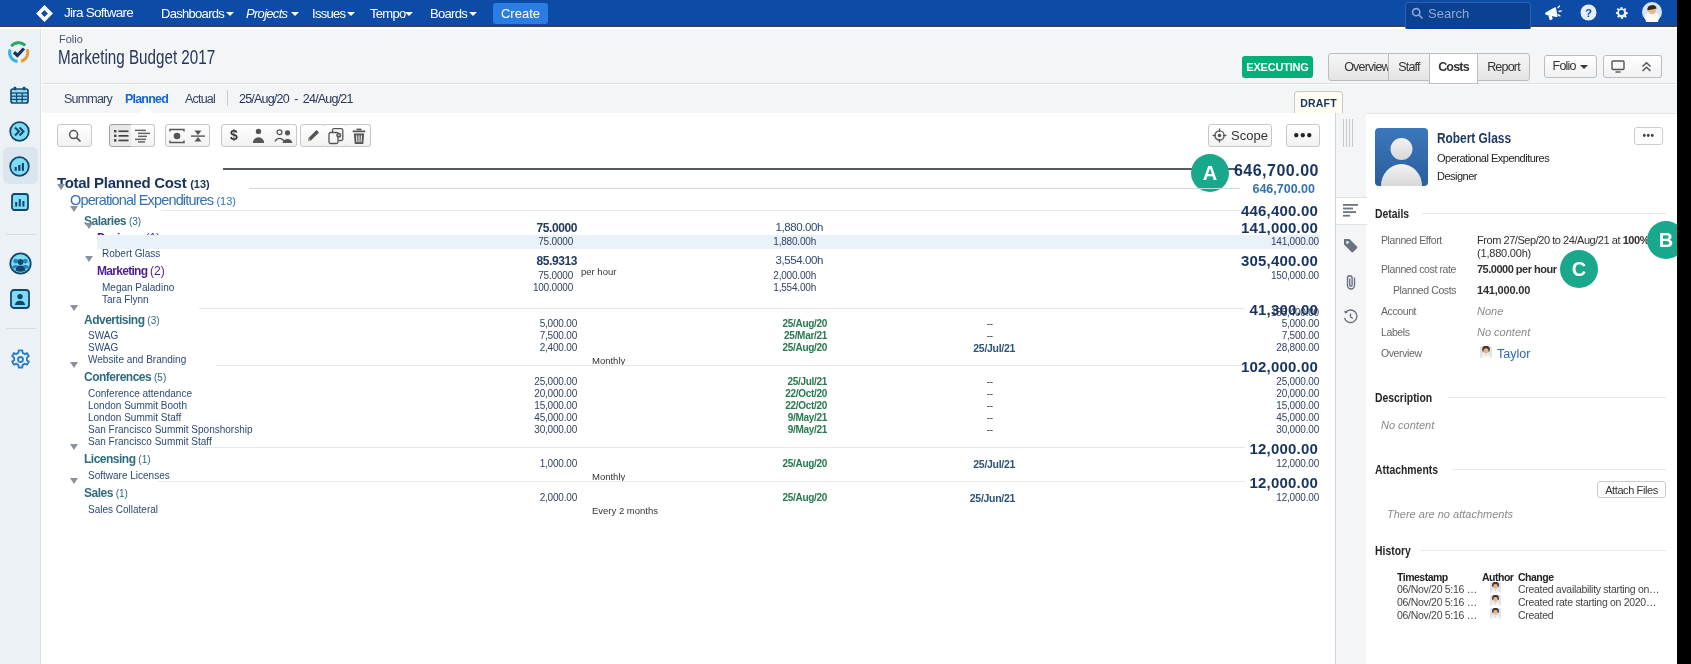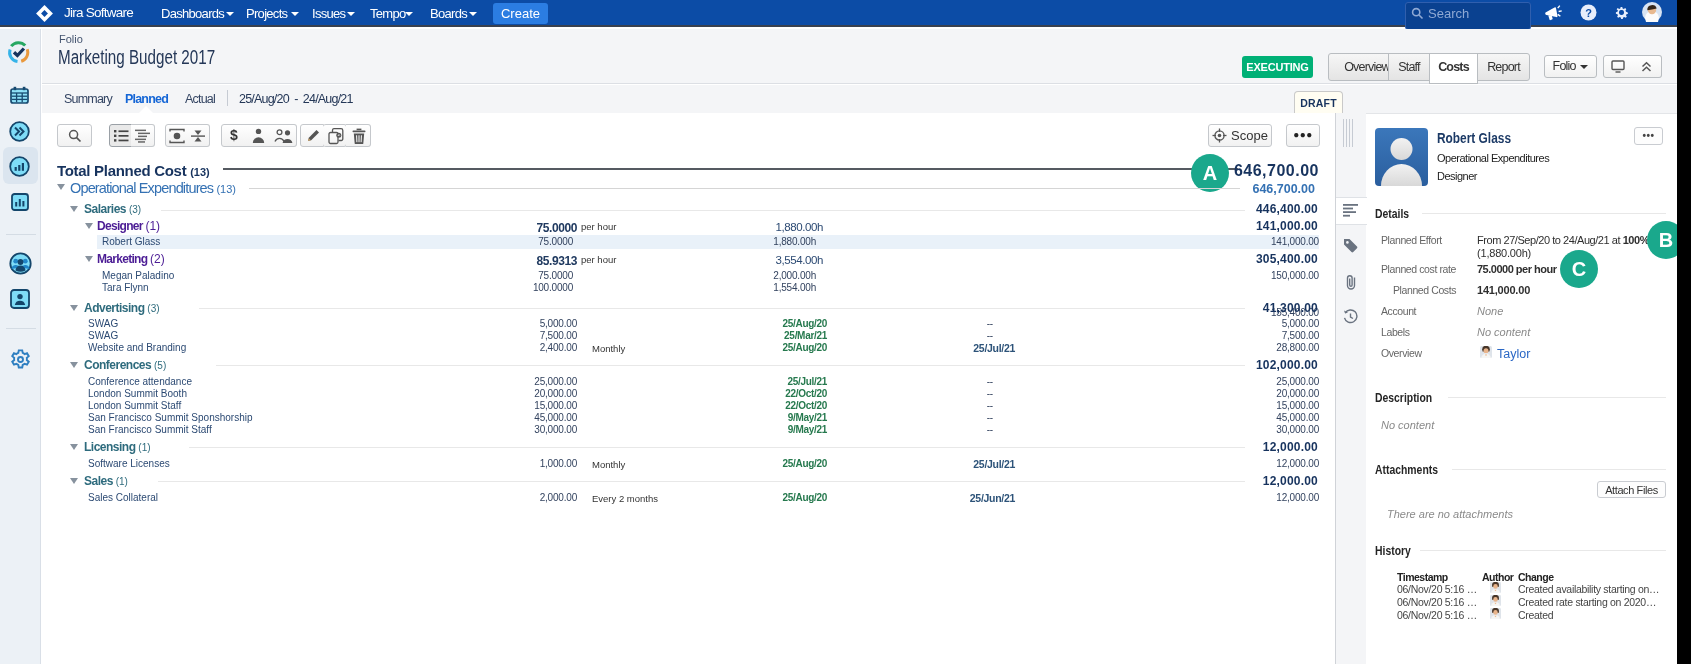--- a/index.html
+++ b/index.html
@@ -21,30 +21,30 @@
 #folio-label { position:absolute; left:59px; top:33px; font-size:11px; color:#44546f; }
 #page-title { position:absolute; left:58px; top:46px; font-size:20px; font-weight:500; color:#243757; transform:scaleX(0.76); transform-origin:left center; }
 .tab { position:absolute; top:92px; font-size:12.5px; letter-spacing:-0.8px; color:#344563; }
 #executing { position:absolute; left:1242px; top:56px; width:71px; height:22px; background:#00b076; border-radius:3px; color:#fff; font-weight:bold; font-size:11px; letter-spacing:-0.2px; text-align:center; line-height:22px; }
 .hbtn { position:absolute; top:53px; height:28px; background:linear-gradient(#f6f6f6,#e4e4e4); border:1px solid #b9bdc1; font-size:12.5px; letter-spacing:-0.8px; color:#333; text-align:center; line-height:26px; }
 #draft { position:absolute; left:1294px; top:91px; width:49px; height:22px; background:#fffdf2; border:1px solid #c9c9c9; border-bottom:none; border-radius:4px 4px 0 0; color:#17335e; font-weight:bold; font-size:10.5px; letter-spacing:0.2px; text-align:center; line-height:22px; }
 #plannednotch { position:absolute; left:139px; top:106px; width:0; height:0; border-left:7px solid transparent; border-right:7px solid transparent; border-bottom:7px solid #fff; }
 
 .tbtn { position:absolute; top:124px; height:23px; background:linear-gradient(#ffffff,#f1f1f1); border:1px solid #c5c8cc; border-radius:3px; }
 
-.row { position:absolute; white-space:nowrap; }
+.row { position:absolute; white-space:nowrap;margin-top:12px; }
 .rnum { position:absolute; text-align:right; white-space:nowrap; }
 .tri { position:absolute; width:0; height:0; border-left:4.5px solid transparent; border-right:4.5px solid transparent; border-top:6px solid #87929e; }
 .cat { font-weight:bold; font-size:12px; letter-spacing:-0.5px; color:#2e6b7d; }
 .cat span { font-size:10px !important; letter-spacing:0; }
 .grp { font-weight:bold; font-size:12px; letter-spacing:-0.7px; color:#4c1d95; }
 .grp span { letter-spacing:0; }
 .leaf { font-size:10px; color:#2c4a73; }
 .catline { position:absolute; height:1px; background:#e8e8e8; }
-.gnum { font-weight:bold; font-size:12px; letter-spacing:0.2px; color:#17335e; }
+.gnum { font-weight:bold; font-size:15px; letter-spacing:0.2px; color:#17335e; }
 .lnum { font-size:10px; letter-spacing:-0.2px; color:#33435f; }
 .datecell { font-size:10px; color:#26794e; font-weight:bold; letter-spacing:-0.3px; }
 .date2 { font-size:10.5px; color:#2d5379; font-weight:bold; letter-spacing:-0.3px; }
 .small { font-size:9.5px; color:#333; }
 
 #divider { position:absolute; left:1335px; top:113px; width:1px; height:551px; background:#d0d3d8; }
 #iconstrip { position:absolute; left:1336px; top:113px; width:30px; height:551px; background:#f4f5f7; }
 #panel { position:absolute; left:1366px; top:113px; width:311px; height:551px; background:#fff; border-top:1px solid #e3e5e8; }
 .ptitle { position:absolute; font-size:13px; font-weight:bold; color:#252525; transform:scaleX(0.8); transform-origin:left center; }
 .pline { position:absolute; height:1px; background:#e8e8e8; }
@@ -59,21 +59,21 @@
 <div id="app">
 
   <div id="nav">
     <svg class="abs" style="left:35px;top:4px" width="19" height="19" viewBox="0 0 21 21">
         <path d="M10.5 1.2 L19.8 10.5 L10.5 19.8 L1.2 10.5 Z" fill="#fff"></path>
         <path d="M10.5 6.7 L14.3 10.5 L10.5 14.3 L6.7 10.5 Z" fill="#0c4ca6"></path>
       </svg>
     <div class="navitem" style="left:64px;font-size:13.5px;letter-spacing:-0.75px;top:5px;">Jira Software</div>
     <div class="navitem" style="left:161px;">Dashboards</div>
       <div class="navcaret" style="left:226px"></div>
-    <div class="navitem" style="left:246px;">Projects</div>
+    <div class="navitem" style="left:246px;font-style:italic;">Projects</div>
       <div class="navcaret" style="left:291px"></div>
     <div class="navitem" style="left:312px;">Issues</div>
       <div class="navcaret" style="left:347px"></div>
     <div class="navitem" style="left:370px;">Tempo</div>
       <div class="navcaret" style="left:405px"></div>
     <div class="navitem" style="left:430px;">Boards</div>
       <div class="navcaret" style="left:469px"></div>
     <div id="createbtn">Create</div>
     <div id="navsearch">
       <svg class="abs" style="left:5px;top:4px" width="13" height="13" viewBox="0 0 13 13">

